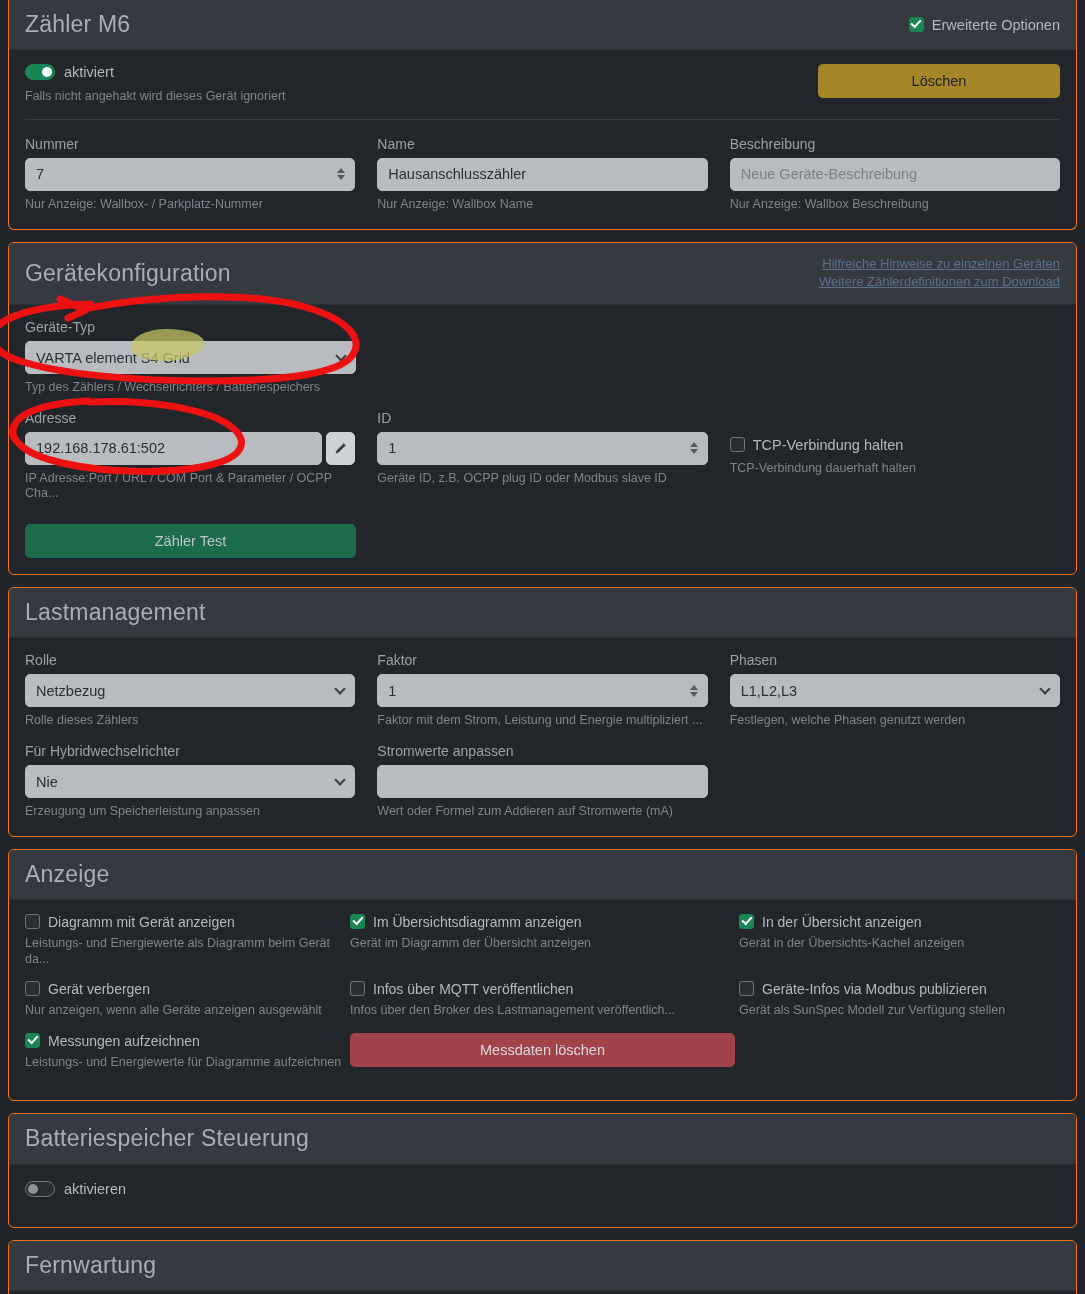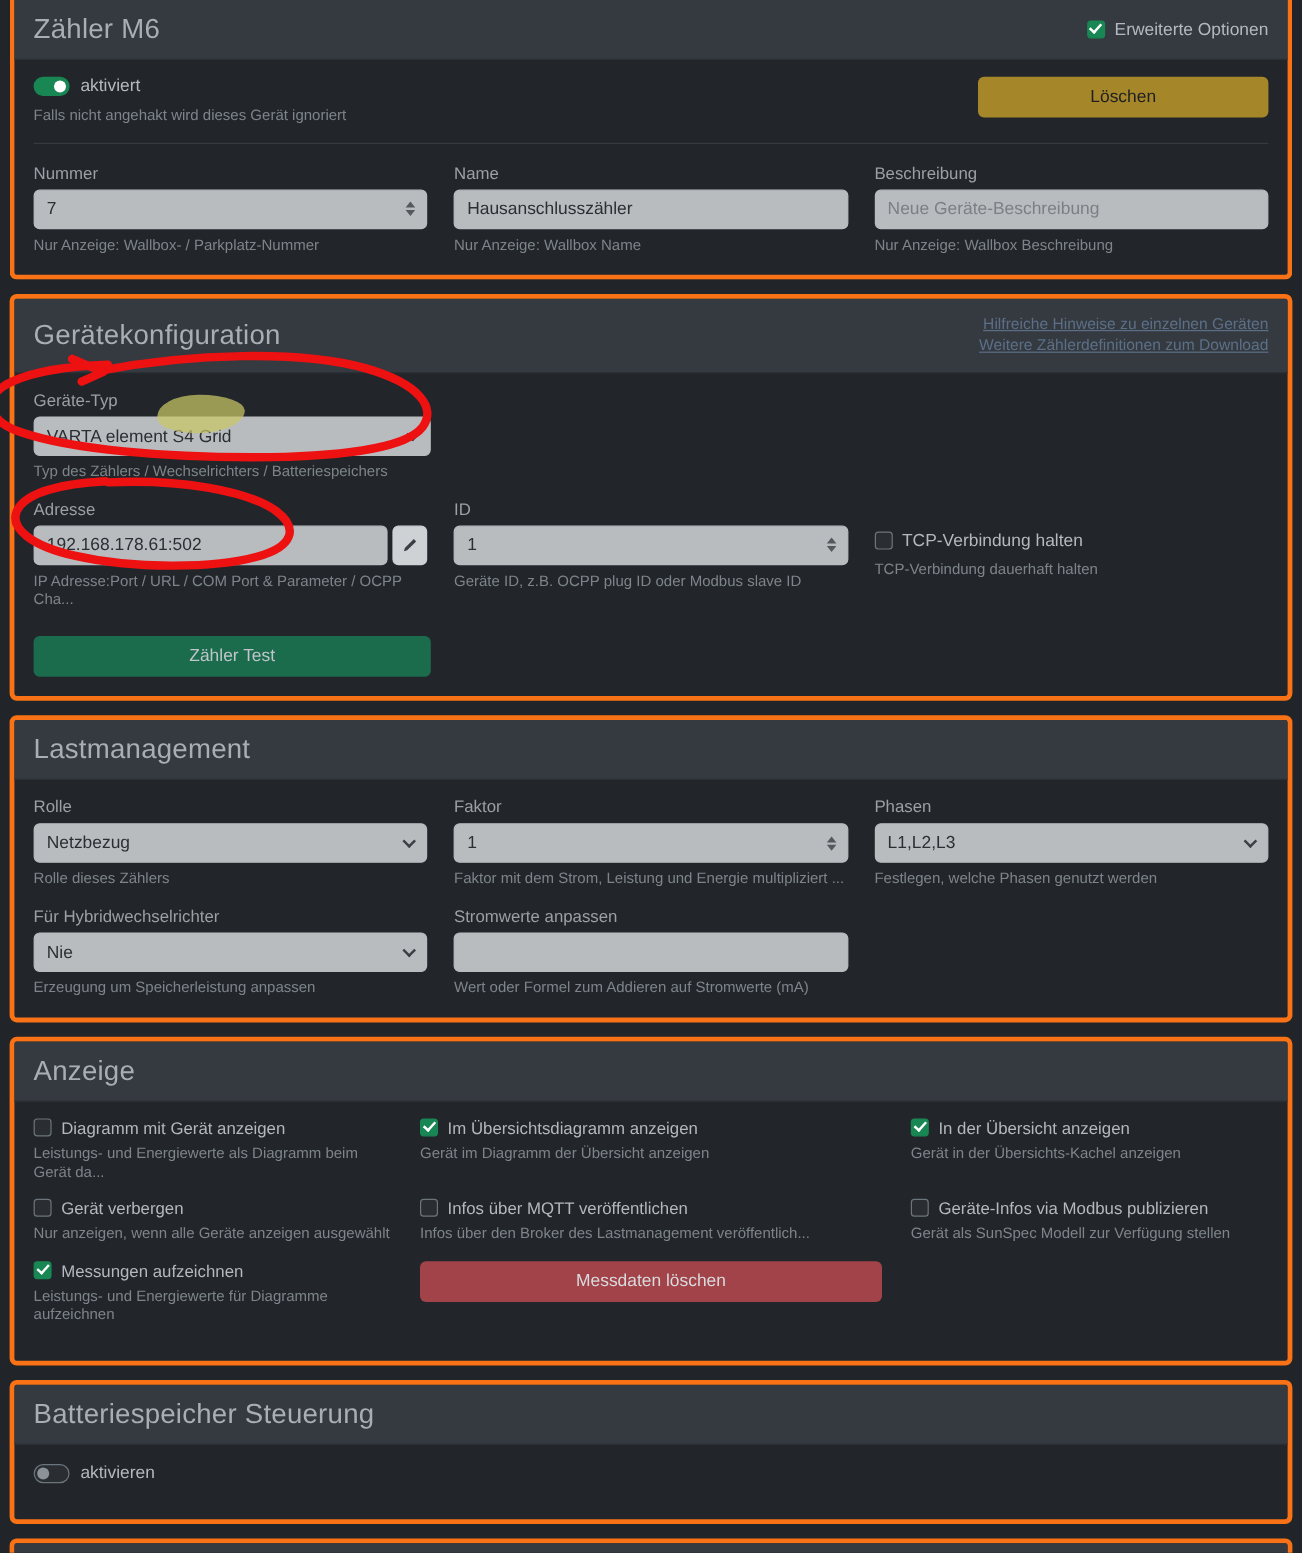--- a/index.html
+++ b/index.html
@@ -10,21 +10,21 @@
     font-family: "Liberation Sans", "DejaVu Sans", sans-serif;
   }
   body { width: 1085px; height: 1294px; position: relative; overflow: hidden; }
 
   .page { width: 1085px; position: relative; }
 
   
   .card {
     margin: 0 8px 12px 8px;
     background: #22262a;
-    border: 4px solid #f97316;
+    border: 1px solid #f97316;
     border-radius: 6px;
     overflow: hidden;
   }
   .card.first { margin-top: 0; border-top: none; border-radius: 0 0 6px 6px; }
   .card-header {
     background: #343a40;
     padding: 12px 16px;
     display: flex; align-items: center; justify-content: space-between;
     border-bottom: 1px solid #2b3035;
     min-height: 48px;
@@ -126,21 +126,21 @@
   }
   .btn-delete { background: #a5872a; color: #1d1f22; width: 242px; }
   .btn-test { background: #1b6b4d; color: #bfc5ca; width: 331px; }
   .btn-danger { background: #a14349; color: #d8dadd; width: 385px; }
 
   
   .row-top { display: flex; align-items: flex-start; justify-content: space-between; }
   .mt14 { margin-top: 14px; }
   .mt22 { margin-top: 22px; }
 
-  .anzeige-grid { display: grid; grid-template-columns: 1fr 1fr 1fr; gap: 0 24px; }
+  .anzeige-grid { display: grid; grid-template-columns: 1fr 1fr 1fr; gap: 0 4px; }
   .anzeige-cell { margin-bottom: 14px; }
 
   
   .overlay {
     position: absolute; inset: 0; width: 1085px; height: 1294px;
     pointer-events: none; z-index: 50;
   }
   .hl-blob {
     position: absolute; z-index: 40; pointer-events: none;
     background: #c9c867; opacity: .72; border-radius: 48% 52% 55% 45% / 58% 42% 60% 40%;

